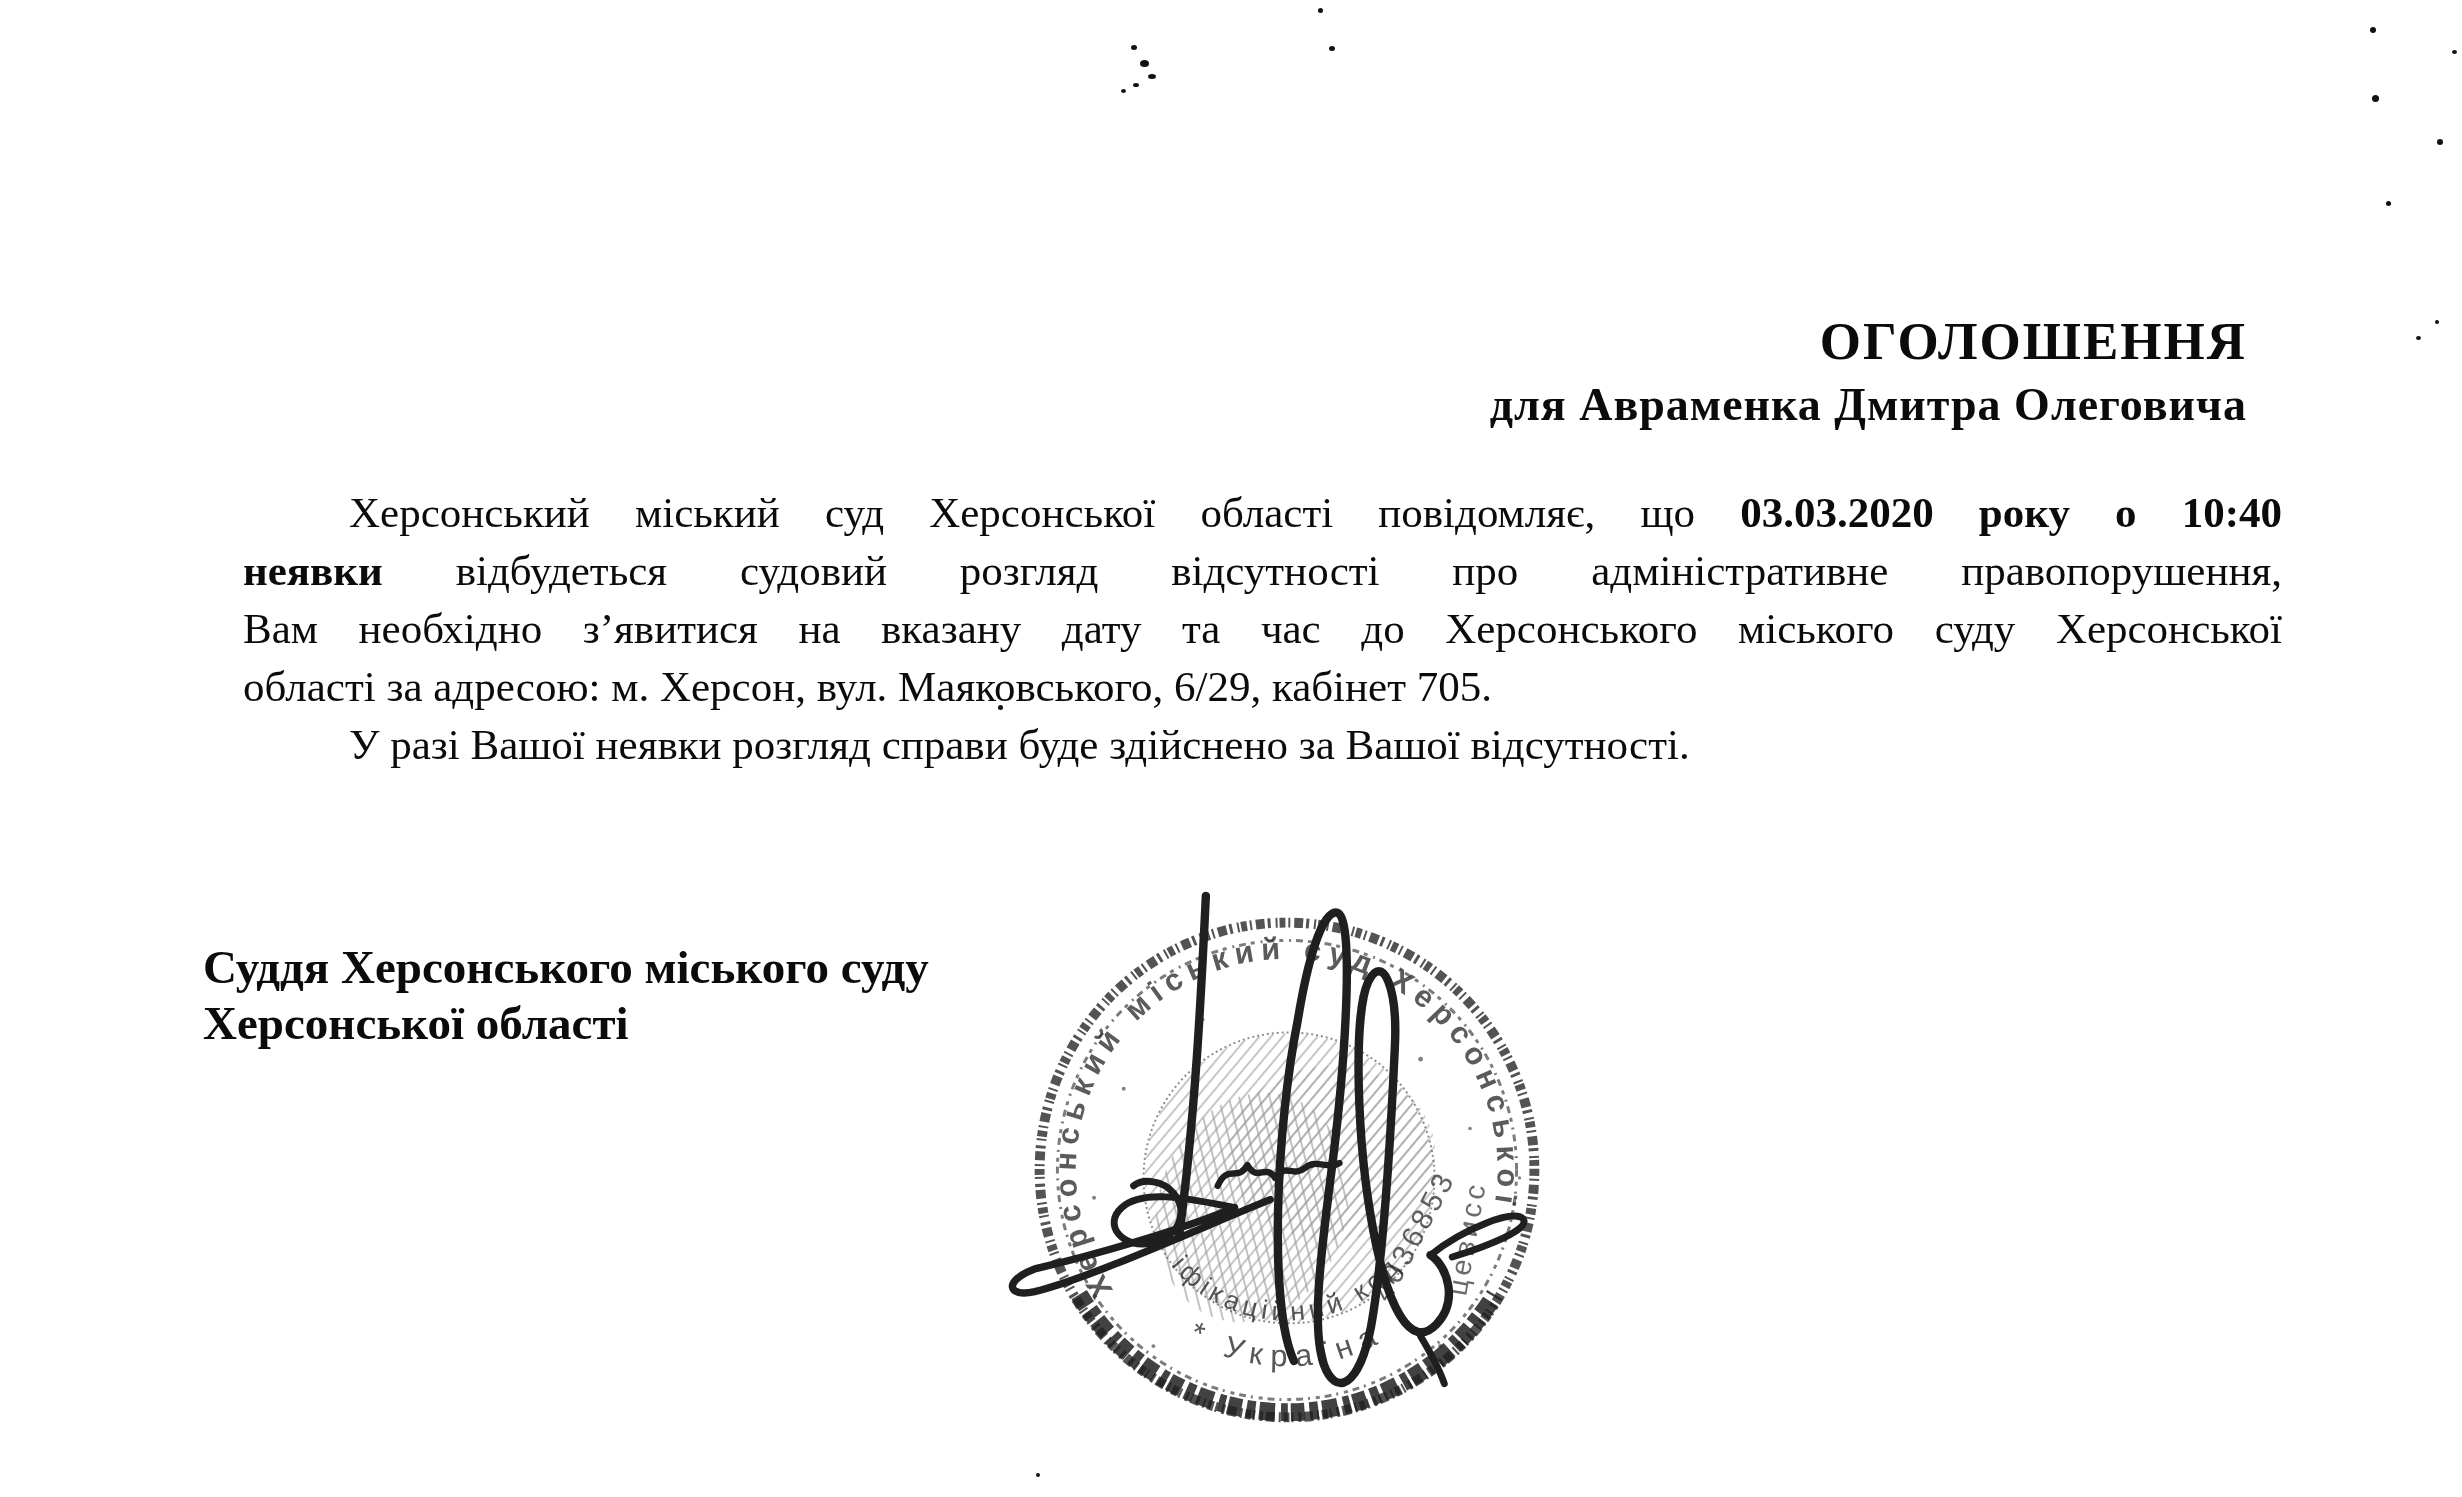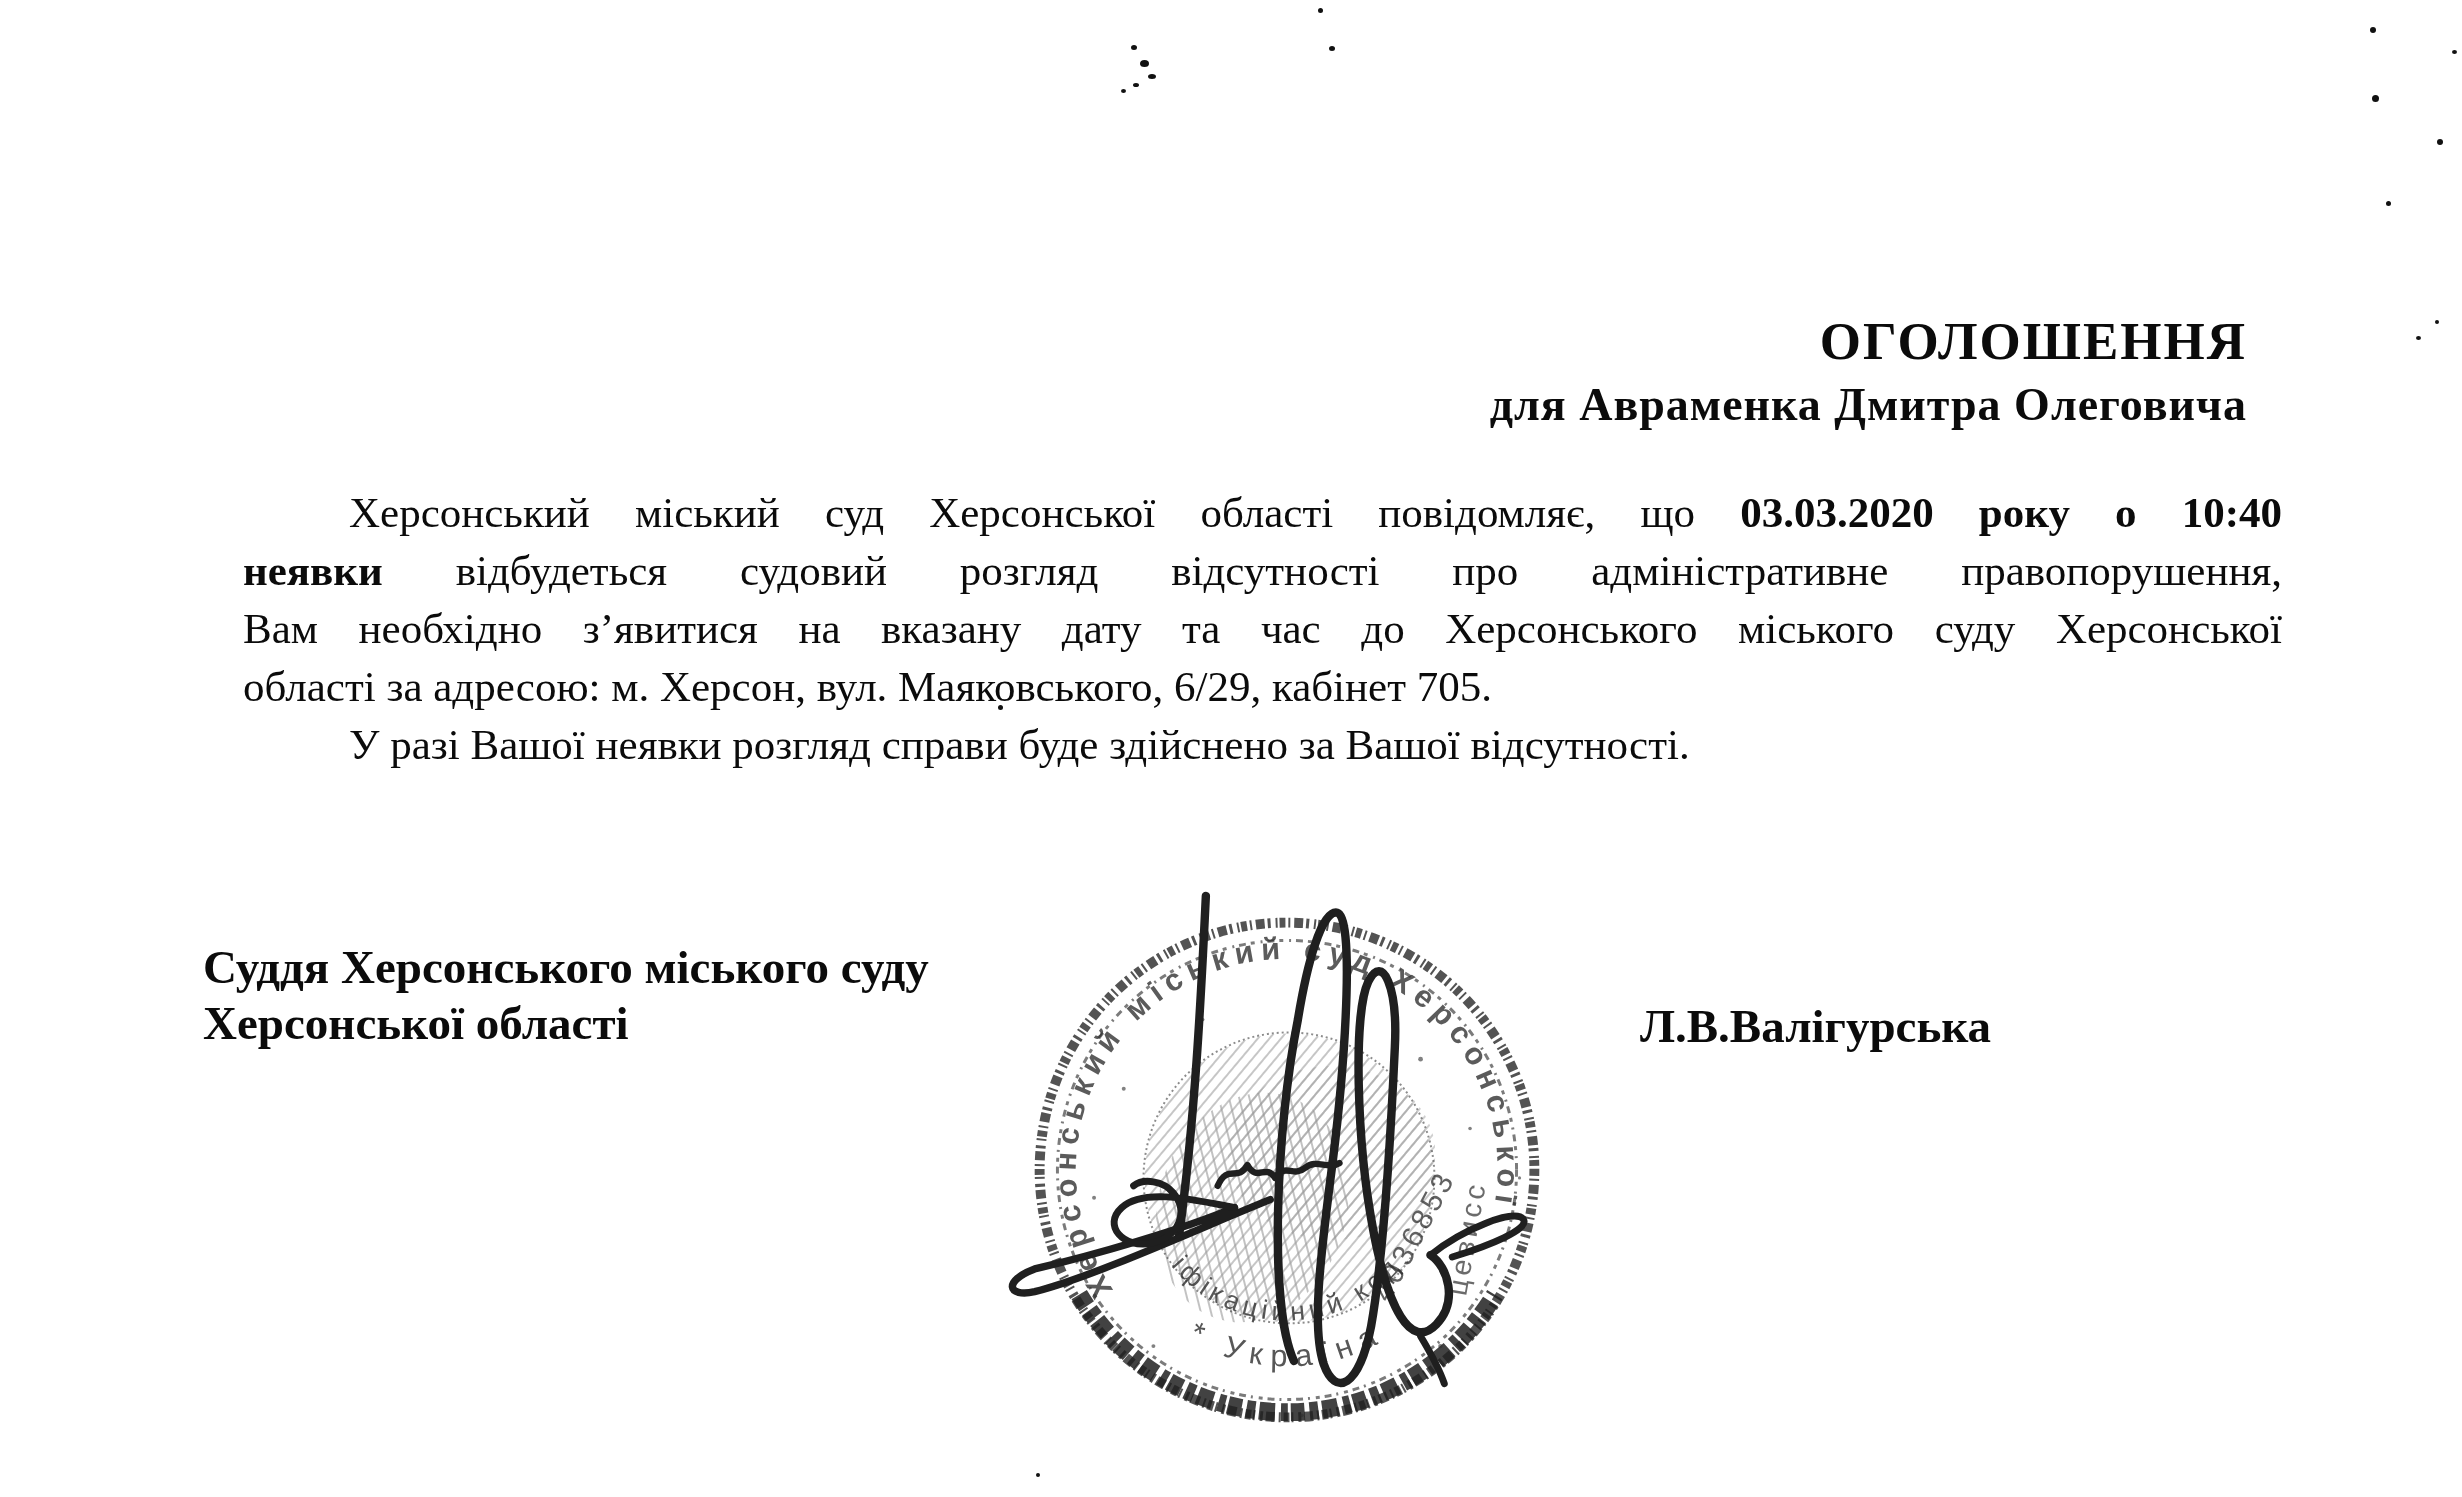--- a/index.html
+++ b/index.html
@@ -59,21 +59,20 @@
     <div class="bline just"><span>Вам необхідно з’явитися на вказану дату та час до Херсонського міського суду Херсонської</span></div>
     <div class="bline"><span>області за адресою: м. Херсон, вул. Маяковського, 6/29, кабінет 705.</span></div>
     <div class="bline indent"><span>У разі Вашої неявки розгляд справи буде здійснено за Вашої відсутності.</span></div>
   </div>
 
   <div class="sig-block">
     <div>Суддя Херсонського міського суду</div>
     <div>Херсонської області</div>
   </div>
 
-  <div class="sig-name">Л.В.Валігурська</div>
 
   <div class="stamp-wrap">
     <svg width="564" height="574" viewBox="0 0 570 580" xmlns="http://www.w3.org/2000/svg">
       <defs>
         <pattern id="hat1" width="9" height="9" patternUnits="userSpaceOnUse" patternTransform="rotate(40)">
           <line x1="1" y1="0" x2="1" y2="9" stroke="#3a3a3a" stroke-width="2"></line>
         </pattern>
         <pattern id="hat2" width="10" height="10" patternUnits="userSpaceOnUse" patternTransform="rotate(-32)">
           <line x1="1" y1="0" x2="1" y2="10" stroke="#404040" stroke-width="2"></line>
         </pattern>

